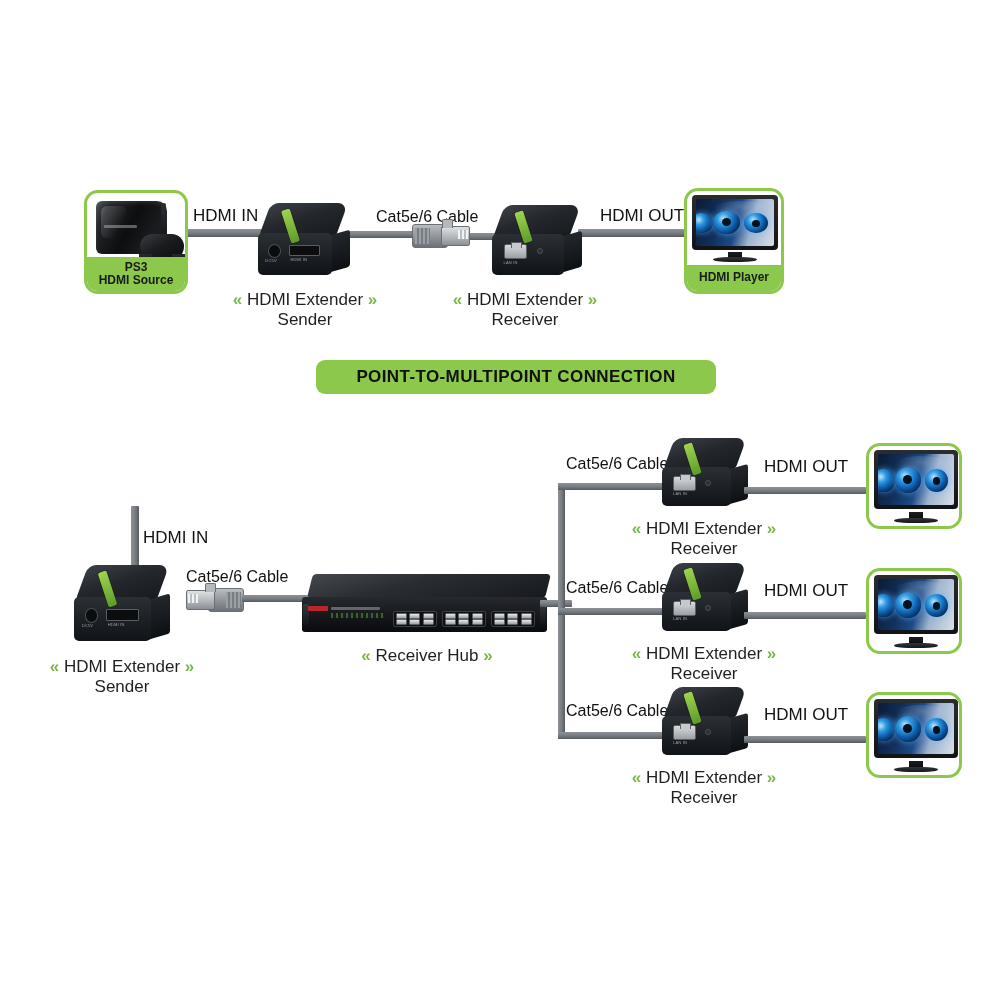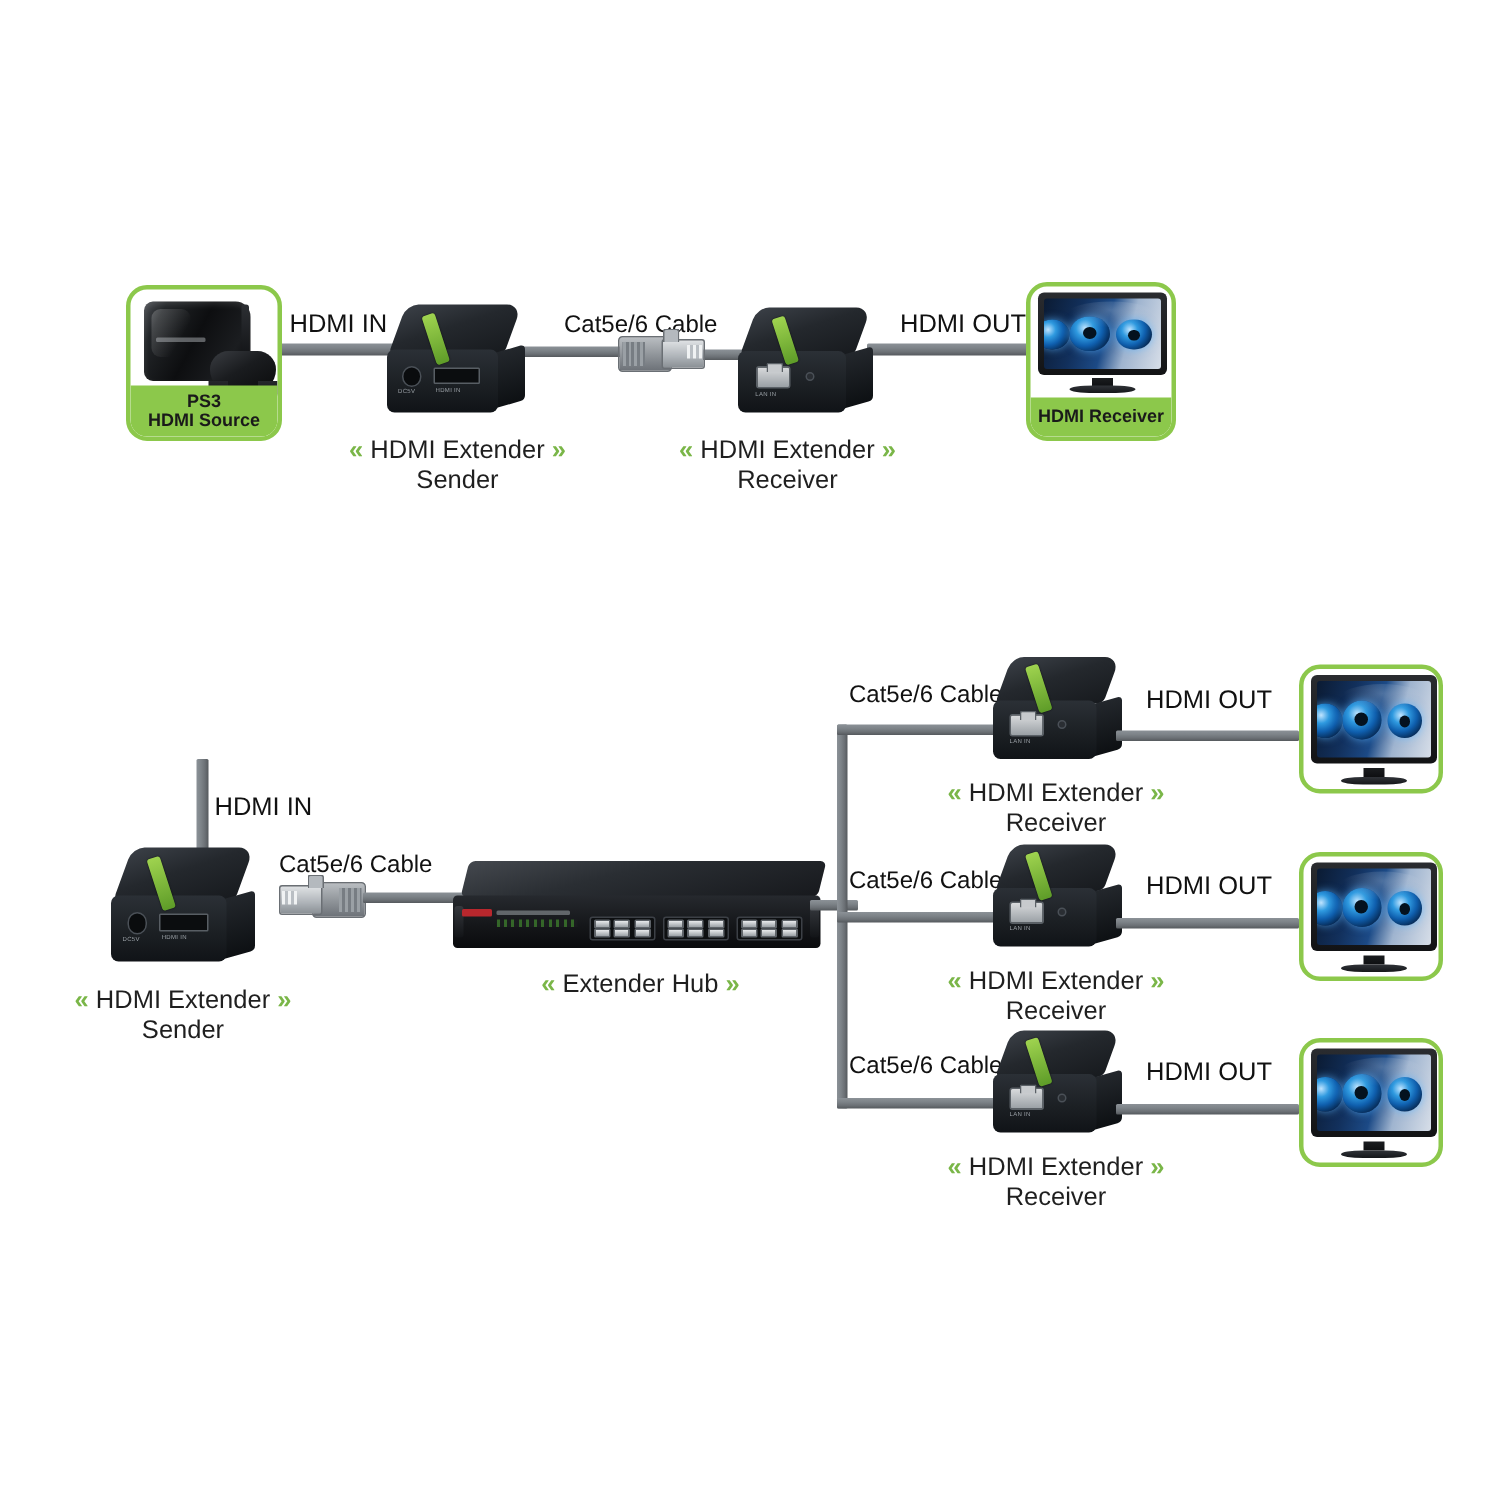--- a/index.html
+++ b/index.html
@@ -239,24 +239,27 @@
         <div class="pupil" style="left:33%;top:41%;width:12%;height:18%;"></div>
         <div class="iris" style="left:62%;top:30%;width:30%;height:44%;"></div>
         <div class="pupil" style="left:72%;top:44%;width:10%;height:16%;"></div>
         <div class="lid" style="left:18%;top:4%;width:78%;height:40%;"></div>
       </div>
         </div>
       <div class="neck"></div>
         <div class="base"></div>
     </div>
     <div class="card-band" style="height:26px;font-size:12px;">
-      <span>HDMI Receiver</span>
-    </div>
-  </div>
-
+      <span>HDMI Player</span>
+    </div>
+  </div>
+
+  <div class="pill abs" style="left:316px;top:360px;width:400px;height:34px;font-size:17px;">
+    <span>POINT-TO-MULTIPOINT CONNECTION</span>
+  </div>
 
 
   <div class="cable-v abs" style="left:131px;top:506px;width:8px;height:66px;"></div>
   <div class="lbl" style="left:143px;top:528px;font-size:17px;">HDMI IN</div>
 
   <div class="ext" style="left:74px;top:565px;width:96px;height:76px;">
     <div class="top"></div>
     <div class="side"></div>
     <div class="vents" style="right:22%;bottom:14%;width:14%;height:30%;"></div>
     <div class="face">
@@ -336,21 +339,21 @@
         <div class="col">
             <div class="p"></div>
             <div class="p"></div>
           </div>
       </div>
     </div>
   </div>
   <div class="cap" style="left:317px;top:646px;width:220px;">
     <div class="l1">
       <span class="chev">«</span>
-      <span>Extender Hub</span>
+      <span>Receiver Hub</span>
       <span class="chev">»</span>
     </div>
   </div>
 
   <div class="cable-h abs" style="left:540px;top:600px;width:32px;height:7px;"></div>
   <div class="cable-v abs" style="left:558px;top:483px;width:7px;height:256px;"></div>
 
   <div class="cable-h abs" style="left:558px;top:483px;width:132px;height:7px;"></div>
   <div class="lbl" style="left:566px;top:455px;font-size:16px;">Cat5e/6 Cable</div>
   <div class="ext" style="left:662px;top:438px;width:86px;height:68px;">

